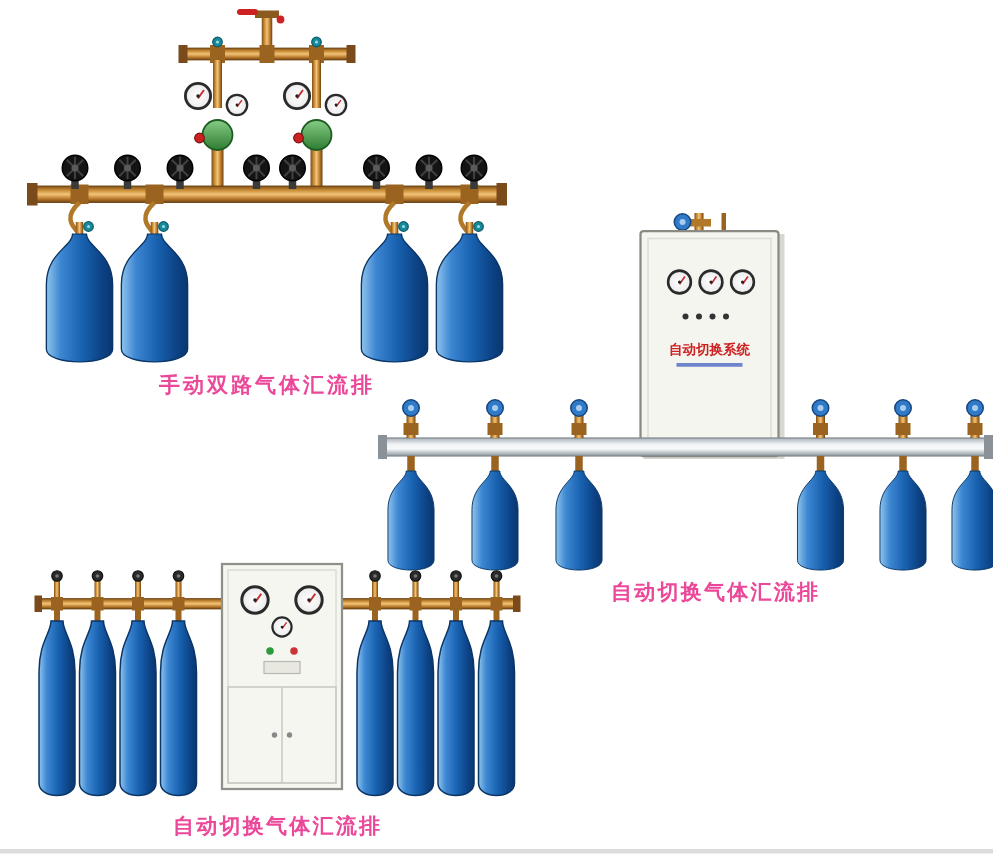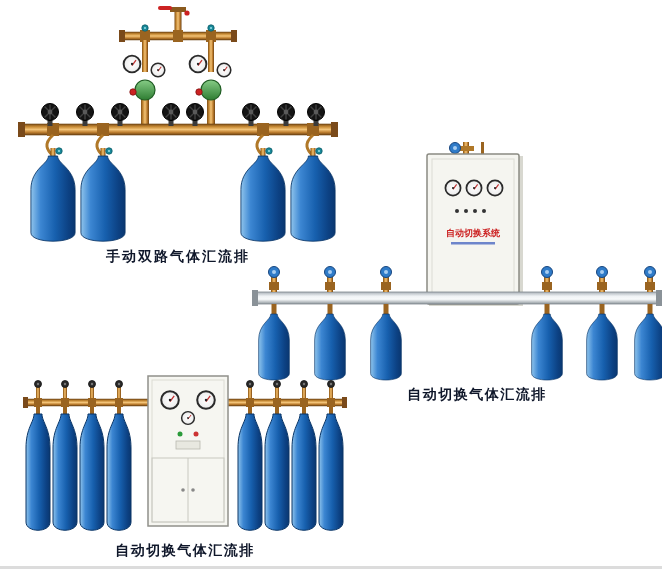--- a/index.html
+++ b/index.html
@@ -4,21 +4,21 @@
 <style>
   html,body{margin:0;padding:0;}
   body{
     width:662px;height:572px;position:relative;overflow:hidden;
     background:#ffffff;
     font-family:"DejaVu Sans","Liberation Sans",sans-serif;
   }
   .product{position:absolute;text-decoration:underline;}
   .caption{
     position:absolute;text-align:center;
-    font-size:14px;font-weight:bold;color:#0f172a;
+    font-size:14px;font-weight:bold;color:#ec4899;
     letter-spacing:2px;white-space:nowrap;
   }
   svg{display:block;}
   .divider{position:absolute;left:0;top:566px;width:662px;height:3px;background:#dcdcdc;}
 </style>
 </head>
 <body>
 
 <svg width="0" height="0" style="position:absolute" aria-hidden="true">
   <defs>

